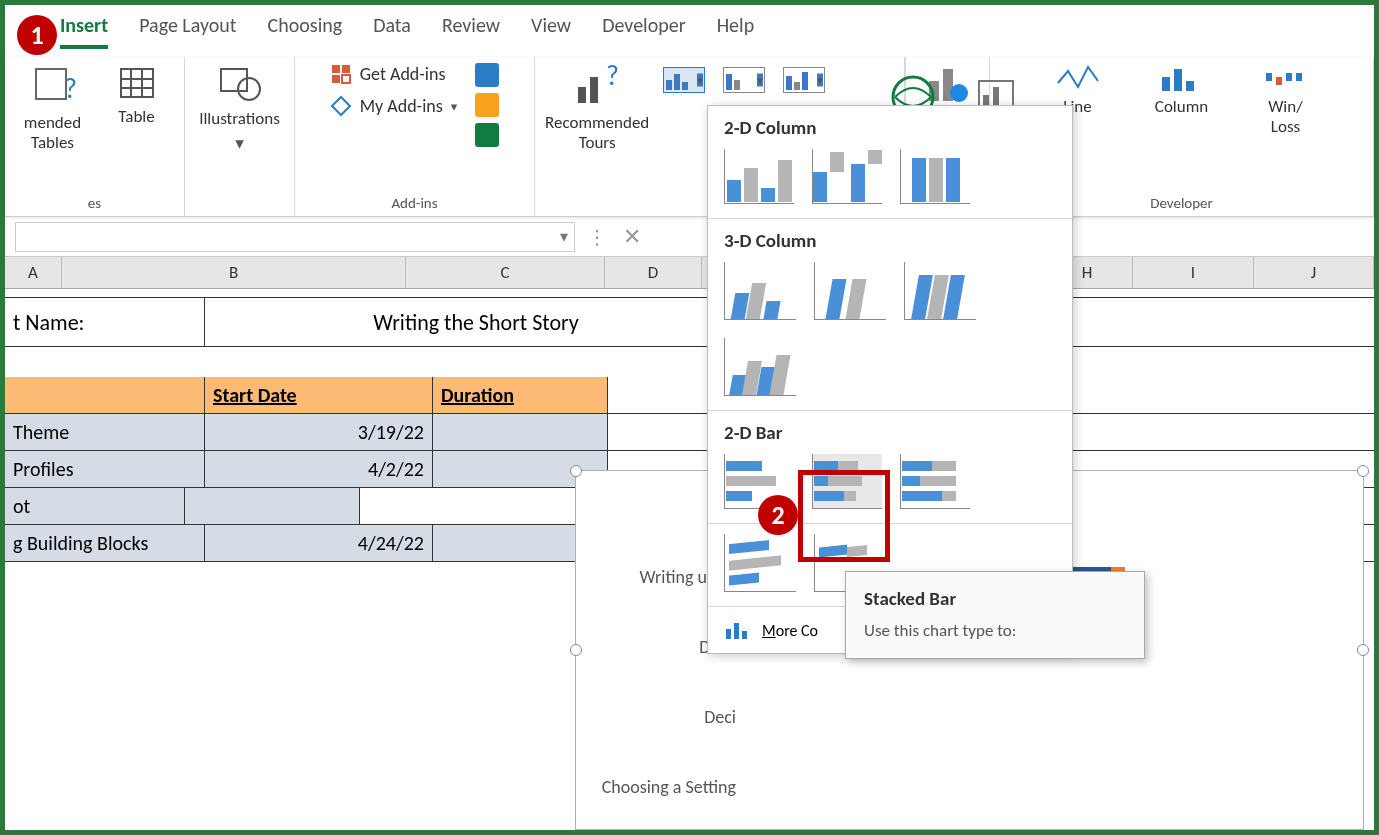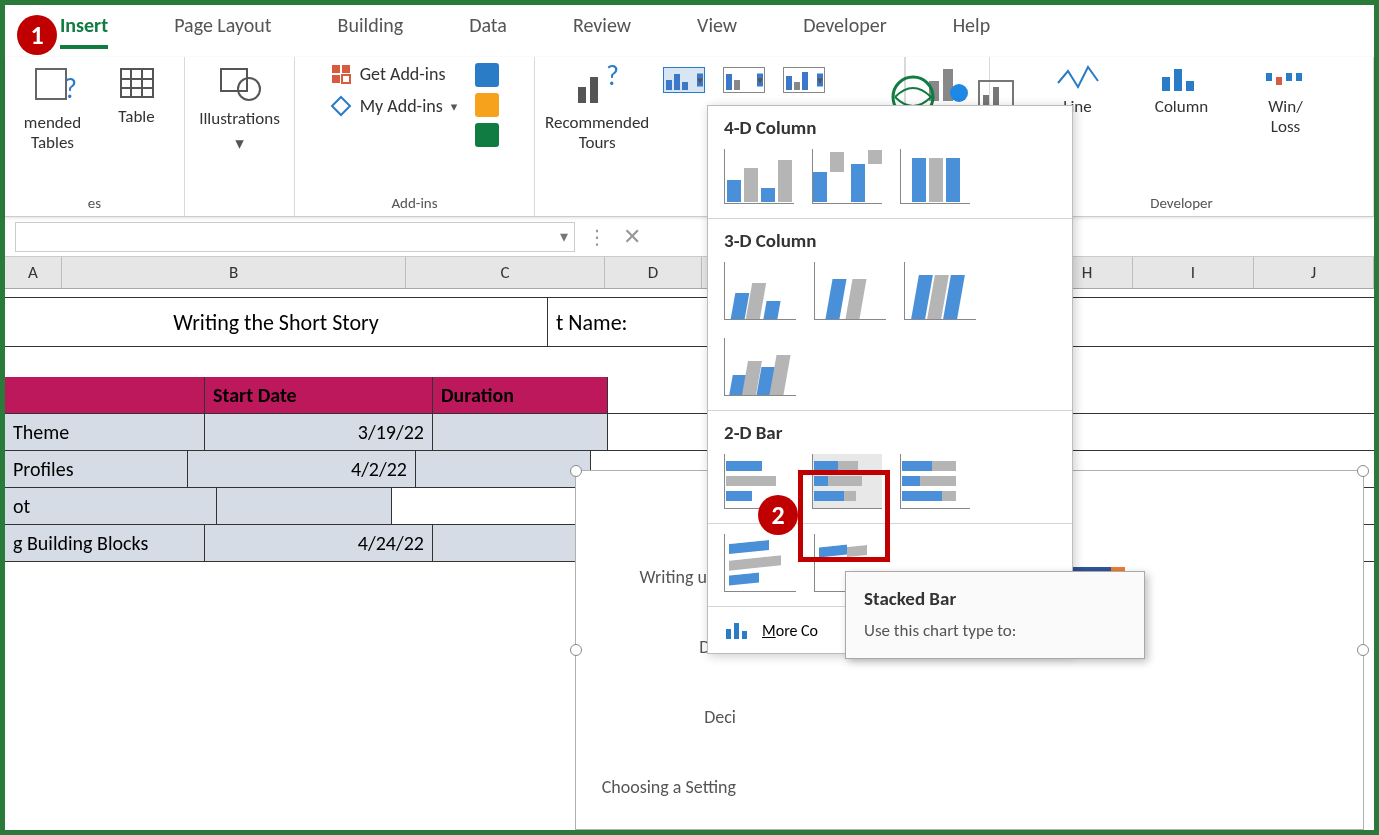--- a/index.html
+++ b/index.html
@@ -1,20 +1,20 @@
 <!DOCTYPE html>
 <html><head>
 <meta charset="utf-8">
 <style>
   * { box-sizing: border-box; margin: 0; padding: 0; }
   body { font-family: "Segoe UI", Calibri, sans-serif; font-size: 16px; background: #fff; position: relative; width: 1379px; height: 835px; overflow: hidden; }
   .frame { position: absolute; inset: 0; border: 5px solid #2a7a3a; }
 
   
-  .ribbon-tabs { display: flex; gap: 66px; padding: 8px 0 0 55px; font-size: 20px; color: #555; height: 52px; align-items: flex-start; }
+  .ribbon-tabs { display: flex; gap: 31px; padding: 8px 0 0 55px; font-size: 20px; color: #555; height: 52px; align-items: flex-start; }
   .ribbon-tabs span { cursor: pointer; padding-bottom: 8px; }
   .ribbon-tabs .active { color: #107c41; font-weight: 600; border-bottom: 4px solid #107c41; }
 
   
   .ribbon-body { display: flex; height: 160px; background: #fff; border-bottom: 1px solid #ccc; box-shadow: 0 1px 3px rgba(0,0,0,.12); }
   .group { display: flex; flex-direction: column; align-items: center; justify-content: space-between; padding: 6px 10px 4px; border-right: 1px solid #d9d9d9; }
   .group-label { font-size: 15px; color: #555; margin-top: auto; padding-top: 4px; }
   .group-items { display: flex; gap: 14px; align-items: flex-start; flex: 1; }
   .big-btn { display: flex; flex-direction: column; align-items: center; gap: 4px; min-width: 70px; font-size: 17px; color: #333; cursor: pointer; }
   .big-btn .lbl { text-align: center; line-height: 1.15; white-space: nowrap; }
@@ -40,21 +40,21 @@
   
   .col-headers { display: flex; height: 32px; background: #e6e6e6; border-bottom: 1px solid #a8a8a8; font-size: 17px; }
   .col-h { border-right: 1px solid #bdbdbd; display: flex; align-items: center; justify-content: center; color: #333; }
   .cA { width: 57px; } .cB { width: 344px; } .cC { width: 199px; } .cD { width: 97px; } .cH { width: 91px; } .cI { width: 121px; } .cJ { width: 120px; }
 
   .sheet-rows { position: relative; }
   .row { display: flex; height: 37px; border-bottom: 1px solid #333; }
   .cell { border-right: 1px solid #333; padding: 4px 8px; font-size: 20px; display: flex; align-items: center; }
   .cell.r { justify-content: flex-end; }
 
-  .hdr-row .cell { background: #be185d; font-weight: 600; }
+  .hdr-row .cell { background: #fdba74; font-weight: 600; text-decoration: underline; }
   .data-row .cell { background: #d6dce6; }
   .name-row { height: 50px; border-top: 1px solid #333; border-bottom: 1px solid #333; margin-top: 8px; }
   .name-row .cell { font-size: 22px; }
   .name-row .cB-span { width: 543px; justify-content: center; border-right: 1px solid #333; }
 
   
   .chart-obj { position: absolute; top: 465px; left: 570px; right: 10px; height: 360px; border: 1px solid #b0b0b0; background: #fff; }
   .chart-obj .handle { position: absolute; width: 12px; height: 12px; background: #fff; border: 1px solid #888; border-radius: 50%; }
   .h-tl { top: -6px; left: -6px; } .h-tr { top: -6px; right: -6px; } .h-ml { top: 50%; left: -6px; margin-top:-6px; } .h-mr { top:50%; right:-6px; margin-top:-6px;}
   .chart-labels { position:absolute; left: 10px; top: 95px; display:flex; flex-direction:column; gap: 48px; font-size: 18px; color:#555; text-align:right; width: 150px;}
@@ -98,21 +98,21 @@
   svg { display: block; }
 </style>
 </head>
 <body>
 
 <div class="frame">
 
   <div class="ribbon-tabs">
     <span class="active">Insert</span>
     <span>Page Layout</span>
-    <span>Building</span>
+    <span>Choosing</span>
     <span>Data</span>
     <span>Review</span>
     <span>View</span>
     <span>Developer</span>
     <span>Help</span>
   </div>
 
   <div class="ribbon-body">
 
     <div class="group" style="width:180px">
@@ -277,42 +277,42 @@
     <div class="col-h cC">C</div>
     <div class="col-h cD">D</div>
     <div style="flex:1"></div>
     <div class="col-h cH">H</div>
     <div class="col-h cI">I</div>
     <div class="col-h cJ">J</div>
   </div>
 
   <div class="sheet-rows">
     <div class="row name-row">
+      <div class="cell" style="width:200px; border-left:none">t Name:</div>
       <div class="cell cB-span">Writing the Short Story</div>
-      <div class="cell" style="width:200px; border-left:none">t Name:</div>
     </div>
     <div style="height:30px"></div>
     <div class="row hdr-row">
       <div class="cell" style="width:200px; border-left:none"></div>
       <div class="cell" style="width:228px">Start Date</div>
       <div class="cell" style="width:175px">Duration</div>
     </div>
     <div id="data-rows">
         <div class="row data-row">
           <div class="cell" style="width:200px;border-left:none">Theme</div>
           <div class="cell r" style="width:228px">3/19/22</div>
           <div class="cell" style="width:175px"></div>
         </div>
         <div class="row data-row">
-          <div class="cell" style="width:183px;border-left:none">Profiles</div>
+          <div class="cell" style="width:200px;border-left:none">Profiles</div>
           <div class="cell r" style="width:228px">4/2/22</div>
           <div class="cell" style="width:175px"></div>
         </div>
         <div class="row data-row">
-          <div class="cell" style="width:212px;border-left:none">ot</div>
+          <div class="cell" style="width:180px;border-left:none">ot</div>
           <div class="cell" style="width:175px"></div>
         </div>
         <div class="row data-row">
           <div class="cell" style="width:200px;border-left:none">g Building Blocks</div>
           <div class="cell r" style="width:228px">4/24/22</div>
           <div class="cell" style="width:175px"></div>
         </div>
       </div>
   </div>
 
@@ -342,21 +342,21 @@
   <div style="position:absolute; top:72px; left:970px;">
      <svg width="44" height="40">
         <rect x="4" y="4" width="34" height="30" fill="none" stroke="#777" stroke-width="2"></rect>
         <rect x="8" y="18" width="6" height="12" fill="#777"></rect>
         <rect x="18" y="10" width="6" height="20" fill="#777"></rect>
       </svg>
   </div>
 
   <div class="gallery">
     <div class="gal-sec">
-      <div class="gal-title">4-D Column</div>
+      <div class="gal-title">2-D Column</div>
       <div class="gal-row">
         <div class="gal-item">
             <span class="col-bar" style="height:22px"></span>
             <span class="col-bar g" style="height:34px"></span>
             <span class="col-bar" style="height:14px"></span>
             <span class="col-bar g" style="height:42px"></span>
           </div>
         <div class="gal-item">
             <span class="col-bar" style="height:30px"></span>
             <span class="col-bar g" style="height:20px;position:relative;top:-30px"></span>

